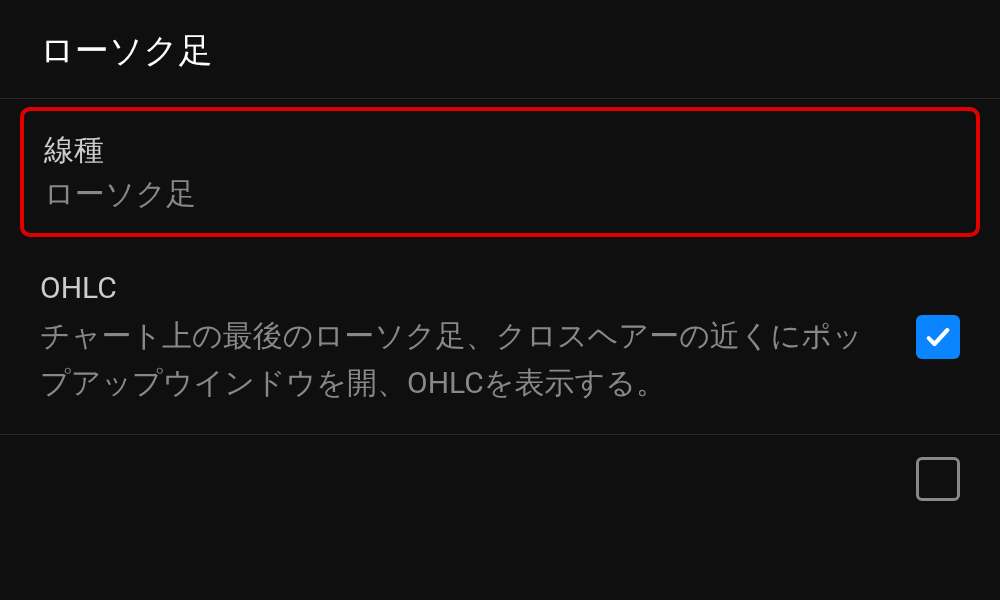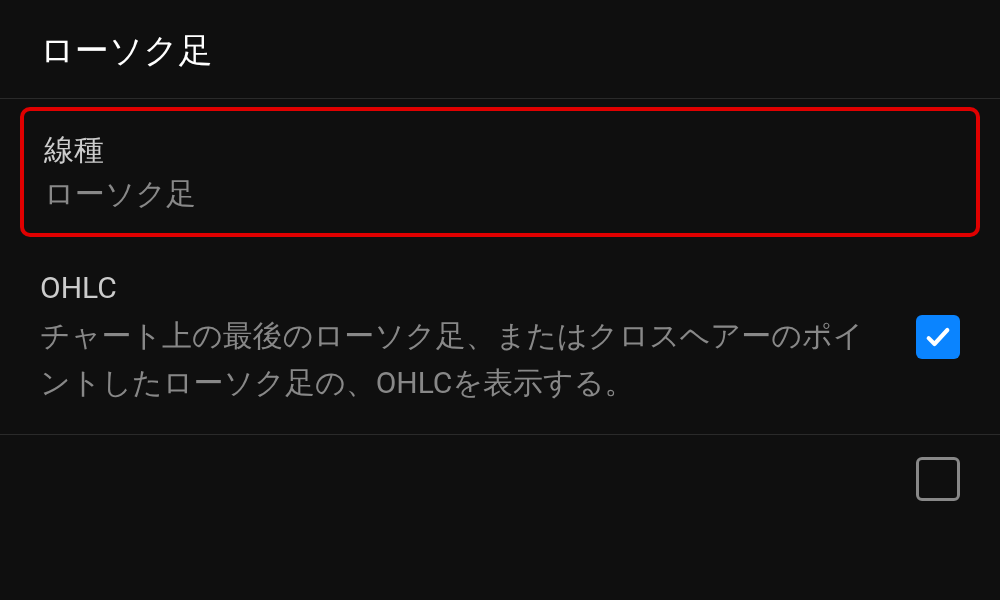--- a/index.html
+++ b/index.html
@@ -112,21 +112,21 @@
 
     <div class="highlight-box">
       <div class="setting-title">線種</div>
       <div class="setting-subtitle">ローソク足</div>
     </div>
 
     <div class="setting-item ohlc-item">
       <div class="item-with-checkbox">
         <div class="setting-content">
           <div class="setting-title">OHLC</div>
-          <div class="setting-description">チャート上の最後のローソク足、またはクロスヘアーのポイントしたローソク足の、OHLCを表示する。</div>
+          <div class="setting-description">チャート上の最後のローソク足、クロスヘアーの近くにポップアップウインドウを開、OHLCを表示する。</div>
         </div>
         <div class="checkbox checked">
           <span class="checkmark">
             <svg viewBox="0 0 24 24" fill="none" stroke="#ffffff" stroke-width="3.5" stroke-linecap="round" stroke-linejoin="round">
               <polyline points="4 13 9 18 20 6"></polyline>
             </svg>
           </span>
         </div>
       </div>
     </div>

